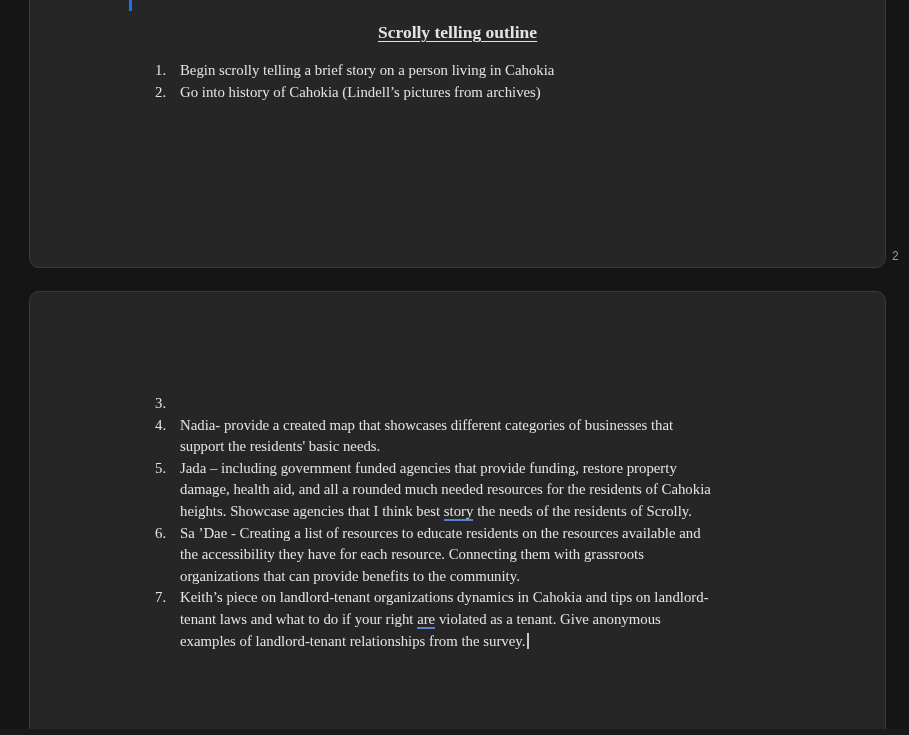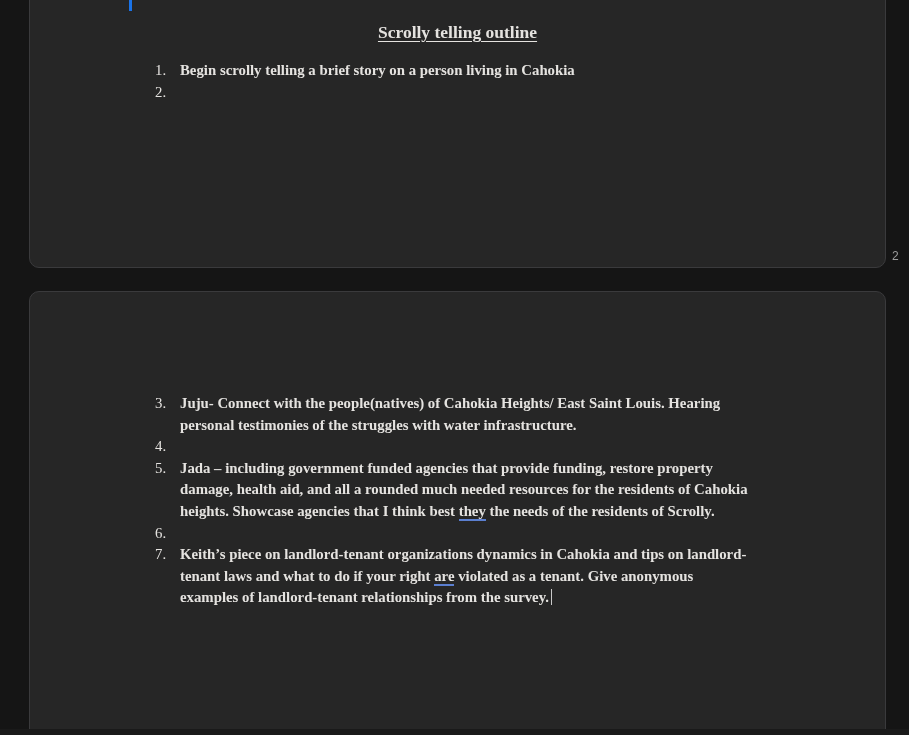--- a/index.html
+++ b/index.html
@@ -51,21 +51,21 @@
     width: 660px;
     font-size: 14.8px;
     line-height: 21.6px;
     color: var(--text);
   }
   .list-a { top: 60px; }
   .list-b { top: 393px; }
 
   .doc-item { display: flex; align-items: flex-start; }
   .doc-num { flex: none; width: 25px; white-space: pre; }
-  .doc-text { white-space: pre; font-weight: bold; }
+  .doc-text { white-space: pre; }
 
   .flagged {
     border-bottom: 2px solid var(--grammar-underline);
   }
 
   .text-caret {
     display: inline-block;
     width: 1.5px;
     height: 16px;
     background: var(--text-caret);
@@ -112,40 +112,44 @@
 
   <h1 class="doc-title">Scrolly telling outline</h1>
 
   <div class="list list-a">
       <div class="doc-item">
         <span class="doc-num">1.</span>
         <span class="doc-text"><span>Begin scrolly telling a brief story on a person living in Cahokia</span></span>
       </div>
       <div class="doc-item">
         <span class="doc-num">2.</span>
+        <span class="doc-text"><span>Go into history of Cahokia (Lindell’s pictures from archives)</span></span>
       </div>
     </div>
 
   <div class="list list-b">
       <div class="doc-item">
         <span class="doc-num">3.</span>
-        <span class="doc-text"><span>Juju- Connect with the people(natives) of Cahokia Heights/ East Saint Louis. Hearing
-personal testimonies of the struggles with water infrastructure.</span></span>
       </div>
       <div class="doc-item">
         <span class="doc-num">4.</span>
+        <span class="doc-text"><span>Nadia- provide a created map that showcases different categories of businesses that
+support the residents' basic needs.</span></span>
       </div>
       <div class="doc-item">
         <span class="doc-num">5.</span>
         <span class="doc-text"><span>Jada – including government funded agencies that provide funding, restore property
 damage, health aid, and all a rounded much needed resources for the residents of Cahokia
-heights. Showcase agencies that I think best </span><span class="flagged">they</span><span> the needs of the residents of Scrolly.</span></span>
+heights. Showcase agencies that I think best </span><span class="flagged">story</span><span> the needs of the residents of Scrolly.</span></span>
       </div>
       <div class="doc-item">
         <span class="doc-num">6.</span>
+        <span class="doc-text"><span>Sa ’Dae - Creating a list of resources to educate residents on the resources available and
+the accessibility they have for each resource. Connecting them with grassroots
+organizations that can provide benefits to the community.</span></span>
       </div>
       <div class="doc-item">
         <span class="doc-num">7.</span>
         <span class="doc-text"><span>Keith’s piece on landlord-tenant organizations dynamics in Cahokia and tips on landlord-
 tenant laws and what to do if your right </span><span class="flagged">are</span><span> violated as a tenant. Give anonymous
 examples of landlord-tenant relationships from the survey.</span><span class="text-caret"></span></span>
       </div>
     </div>
 
   <div class="page-badge">2</div>

